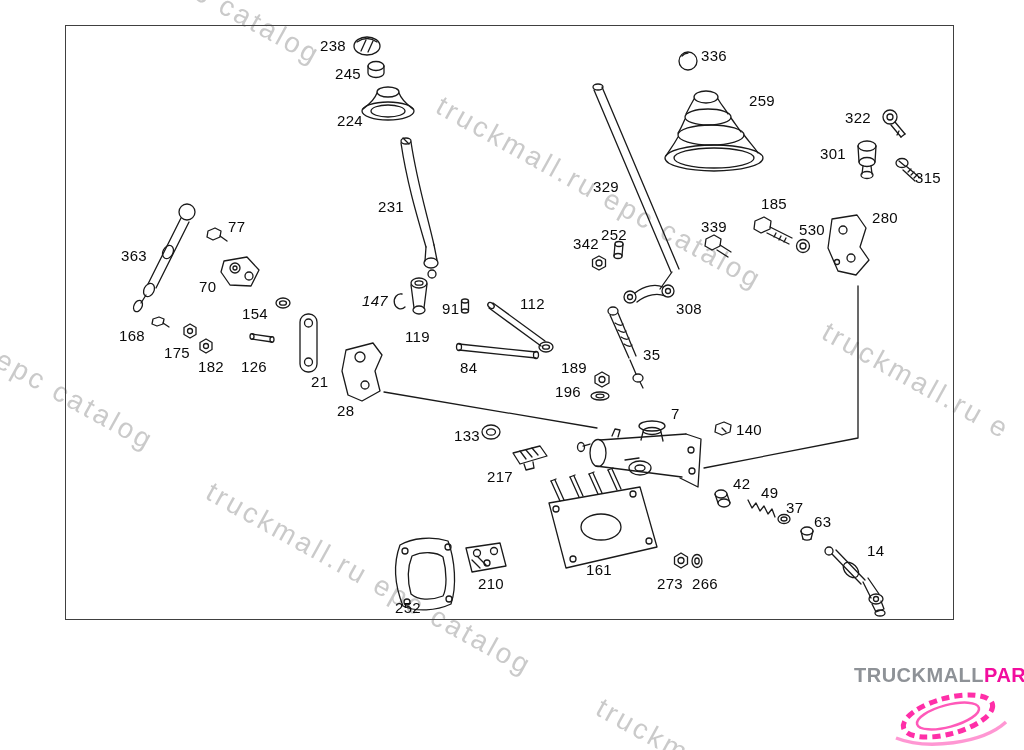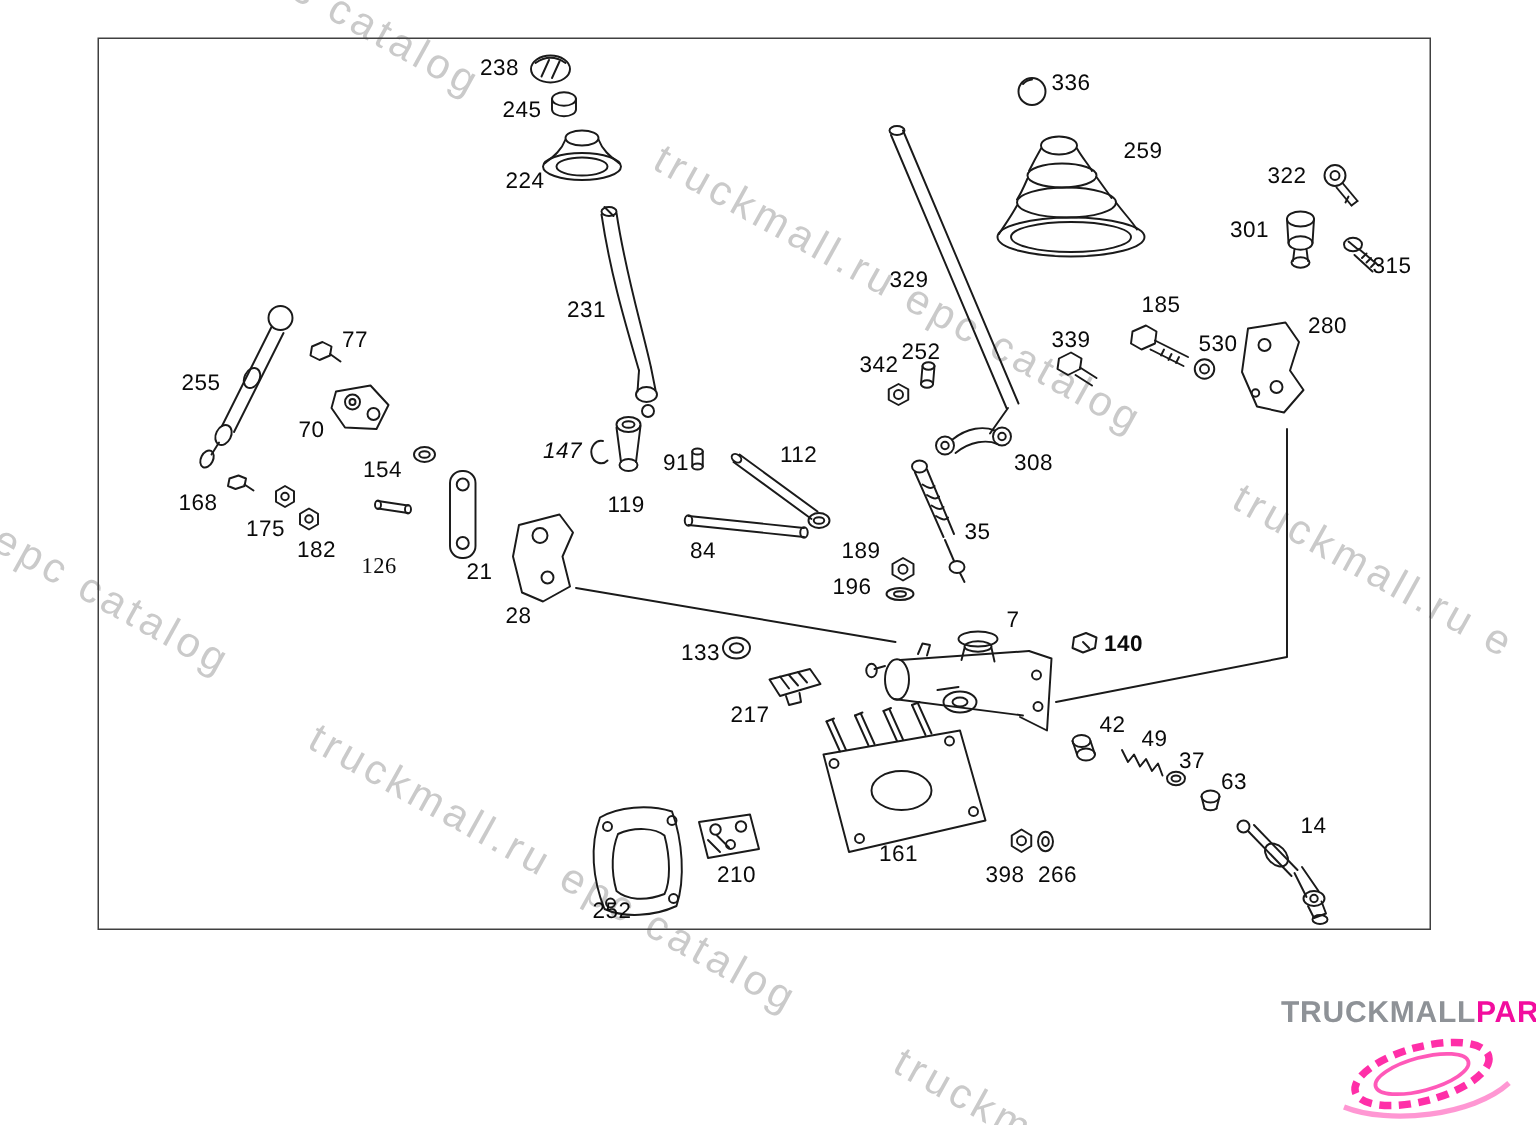--- a/index.html
+++ b/index.html
@@ -440,45 +440,45 @@
       <div class="part-label" style="left: 820px; top: 146px;">301</div>
       <div class="part-label" style="left: 915px; top: 170px;">315</div>
       <div class="part-label" style="left: 872px; top: 210px;">280</div>
       <div class="part-label" style="left: 761px; top: 196px;">185</div>
       <div class="part-label" style="left: 799px; top: 222px;">530</div>
       <div class="part-label" style="left: 701px; top: 219px;">339</div>
       <div class="part-label" style="left: 601px; top: 227px;">252</div>
       <div class="part-label" style="left: 573px; top: 236px;">342</div>
       <div class="part-label" style="left: 676px; top: 301px;">308</div>
       <div class="part-label" style="left: 228px; top: 219px;">77</div>
-      <div class="part-label" style="left: 121px; top: 248px;">255</div>
+      <div class="part-label" style="left: 121px; top: 248px;">363</div>
       <div class="part-label" style="left: 199px; top: 279px;">70</div>
       <div class="part-label" style="left: 242px; top: 306px;">154</div>
       <div class="part-label" style="left: 119px; top: 328px;">168</div>
       <div class="part-label" style="left: 164px; top: 345px;">175</div>
       <div class="part-label" style="left: 198px; top: 359px;">182</div>
-      <div class="part-label" style="left: 241px; top: 371px; font-family: Liberation Serif, serif;">126</div>
+      <div class="part-label" style="left: 241px; top: 359px;">126</div>
       <div class="part-label" style="left: 311px; top: 374px;">21</div>
       <div class="part-label" style="left: 337px; top: 403px;">28</div>
       <div class="part-label" style="left: 643px; top: 347px;">35</div>
       <div class="part-label" style="left: 561px; top: 360px;">189</div>
       <div class="part-label" style="left: 555px; top: 384px;">196</div>
       <div class="part-label" style="left: 454px; top: 428px;">133</div>
       <div class="part-label" style="left: 487px; top: 469px;">217</div>
       <div class="part-label" style="left: 671px; top: 406px;">7</div>
-      <div class="part-label" style="left: 736px; top: 422px; font-weight: bold;">140</div>
+      <div class="part-label" style="left: 736px; top: 422px;">140</div>
       <div class="part-label" style="left: 733px; top: 476px;">42</div>
       <div class="part-label" style="left: 761px; top: 485px;">49</div>
       <div class="part-label" style="left: 786px; top: 500px;">37</div>
       <div class="part-label" style="left: 814px; top: 514px;">63</div>
       <div class="part-label" style="left: 867px; top: 543px;">14</div>
       <div class="part-label" style="left: 478px; top: 576px;">210</div>
       <div class="part-label" style="left: 538px; top: 562px; margin-left: 48px;">161</div>
       <div class="part-label" style="left: 395px; top: 600px;">252</div>
-      <div class="part-label" style="left: 657px; top: 576px;">398</div>
+      <div class="part-label" style="left: 657px; top: 576px;">273</div>
       <div class="part-label" style="left: 692px; top: 576px;">266</div>
     </div>
 
   <div class="logo">
     <svg class="logo-gear" width="120" height="62" viewBox="0 0 120 62">
       <ellipse class="gear-outer" cx="58" cy="30" rx="46" ry="18" fill="none" stroke="#ff2fa8" stroke-width="5" stroke-dasharray="8 5" transform="rotate(-15 58 30)"></ellipse>
       <ellipse class="gear-inner" cx="58" cy="30" rx="32" ry="11" fill="none" stroke="#ff2fa8" stroke-width="2.5" transform="rotate(-15 58 30)"></ellipse>
       <path class="gear-swoosh" d="M6,52 C36,64 92,58 116,36" fill="none" stroke="#ff2fa8" stroke-width="3.5"></path>
     </svg>
     <div class="logo-text"><span style="color: rgb(142, 146, 151);">TRUCKMALL</span><span style="color: rgb(242, 13, 158);">PARTS</span></div>

